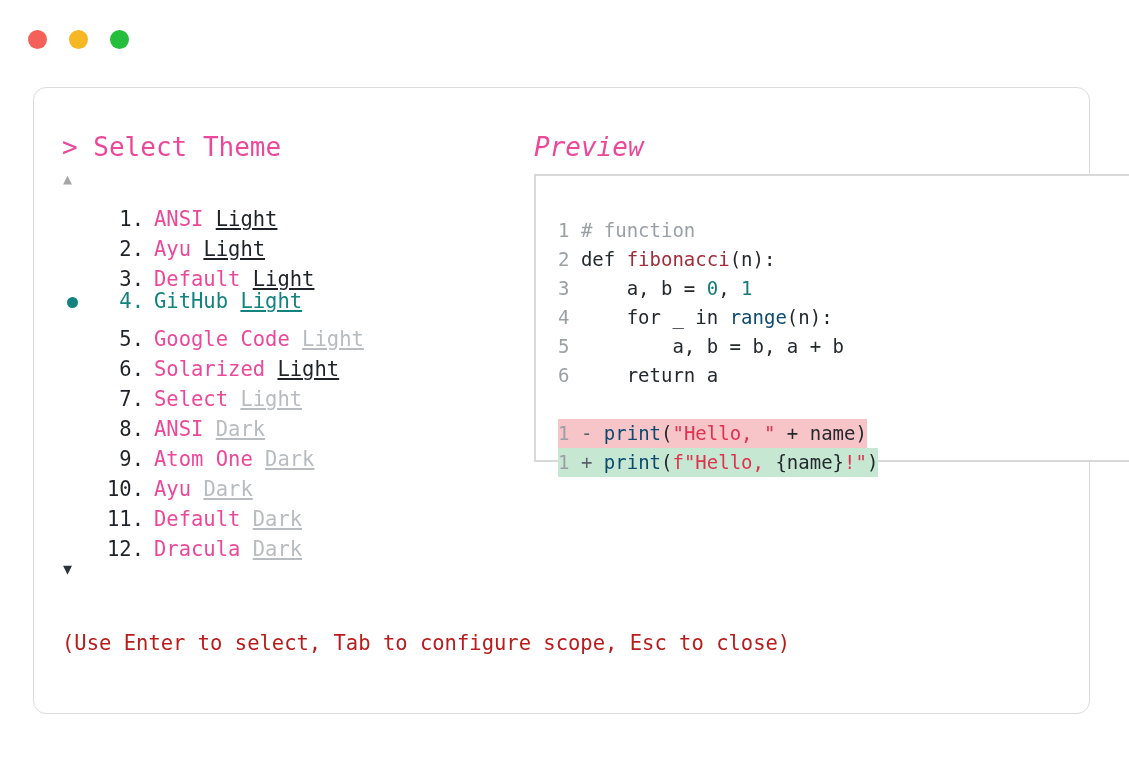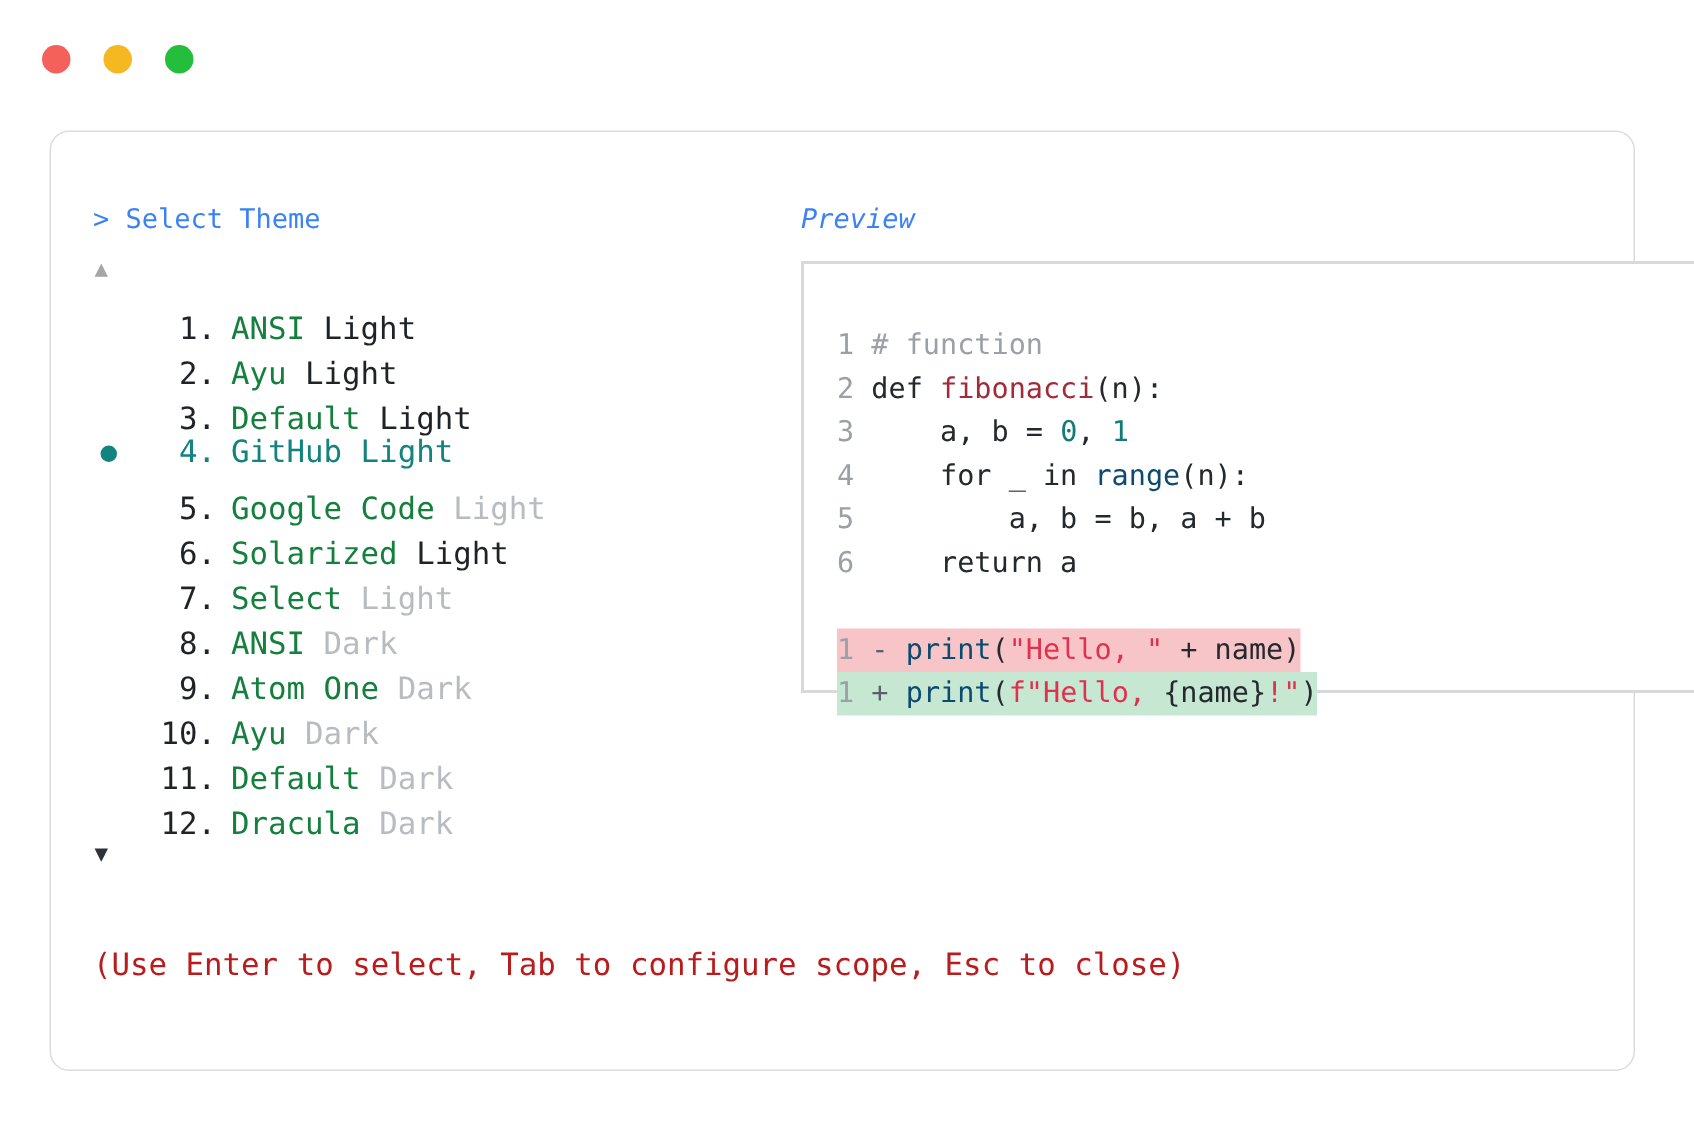--- a/index.html
+++ b/index.html
@@ -59,23 +59,23 @@
   }
   .col-right {
     position: absolute;
     left: 500px;
     top: 44px;
     width: 530px;
     font-style: italic;
   }
 
   .section-title {
-    font-size: 18px;
+    font-size: 26px;
     line-height: 30px;
-    color: #3b82f6;
+    color: #ec4899;
     letter-spacing: 0px;
     white-space: pre;
   }
 
   
   .arrow {
     font-size: 15px;
     line-height: 22px;
     height: 22px;
     margin-left: 1px;
@@ -110,22 +110,22 @@
     background: #12837f;
     margin-left: 5px;
   }
   .idx {
     width: 52px;
     flex: 0 0 52px;
     text-align: right;
     color: #1f2328;
   }
   .idx-gap { width: 10px; flex: 0 0 10px; }
-  .tname { color: #15803d; }
-  .tsuffix { color: #1f2328; }
+  .tname { color: #ec4899; }
+  .tsuffix { color: #1f2328; text-decoration: underline; }
   .tsuffix.muted { color: #b8bcc0; }
   .theme-row.selected .idx,
   .theme-row.selected .tname,
   .theme-row.selected .tsuffix { color: #12837f; }
 
   
   .hint {
     position: absolute;
     left: 28px;
     top: 540px;

